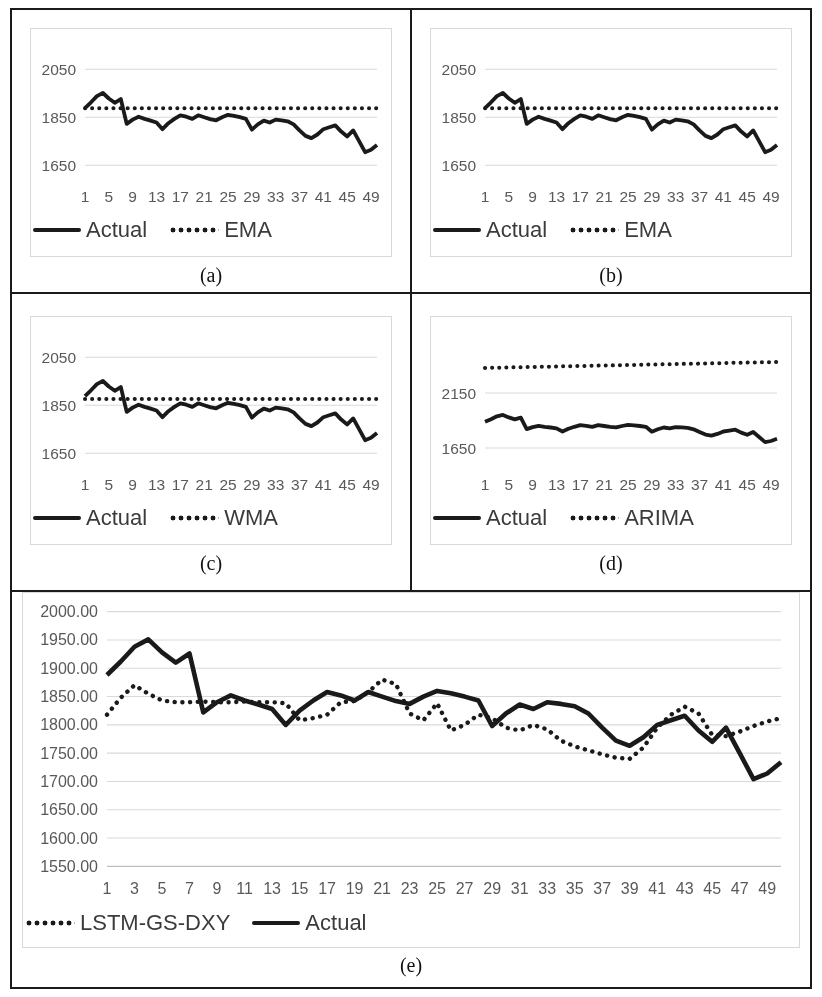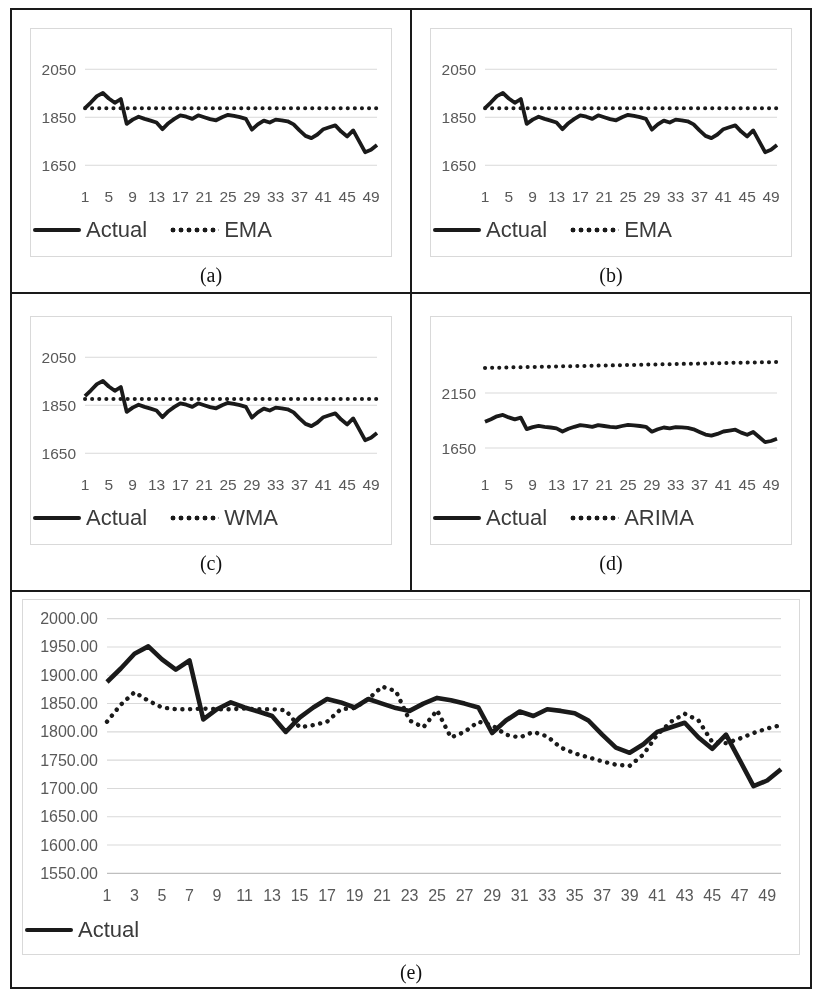--- a/index.html
+++ b/index.html
@@ -8,21 +8,21 @@
   .figure{
     width:802px;height:981px;box-sizing:border-box;
     border:2px solid #1a1a1a;background:#1a1a1a;
     display:grid;grid-template-columns:1fr 1fr;grid-template-rows:282px 296px 1fr;gap:2px;
   }
   .cell{background:#ffffff;display:flex;flex-direction:column;align-items:center;overflow:hidden;}
   .cell-e{grid-column:1 / 3;}
   .chart-box{border:1px solid #d9d9d9;background:#fff;display:flex;flex-direction:column;align-items:flex-start;}
   .chart-box-sm{margin-top:18px;width:356px;padding:5px 2px 6px;}
   .cell-row2 .chart-box-sm{margin-top:22px;}
-  .chart-box-lg{margin-top:7px;width:772px;padding:4px 2px 4px;}
+  .chart-box-lg{margin-top:0;width:772px;padding:4px 2px 4px;}
   svg text{font-family:"Liberation Sans",sans-serif;fill:#595959;}
   .legend{display:flex;align-items:center;justify-content:center;gap:22px;}
   .legend-sm{height:40px;}
   .legend-lg{height:40px;}
   .legend-item{display:flex;align-items:center;gap:5px;}
   .marker-solid{width:48px;height:4px;background:#1a1a1a;border-radius:2px;}
   .marker-dotted{width:50px;height:6px;
     background-image:radial-gradient(circle,#1a1a1a 2.2px,transparent 2.7px);
     background-size:8px 6px;background-repeat:repeat-x;background-position:0 center;}
   .legend-label{font-size:22px;color:#3b3b3b;}
@@ -235,20 +235,24 @@
             <text x="632.2040816326531" y="297" text-anchor="middle" font-size="16">41</text>
             <text x="659.7142857142857" y="297" text-anchor="middle" font-size="16">43</text>
             <text x="687.2244897959183" y="297" text-anchor="middle" font-size="16">45</text>
             <text x="714.7346938775511" y="297" text-anchor="middle" font-size="16">47</text>
             <text x="742.2448979591836" y="297" text-anchor="middle" font-size="16">49</text>
             <path d="M82.0 117.7 L95.8 100.7 L109.5 88.2 L123.3 96.7 L137.0 103.5 L150.8 105.2 L164.5 105.2 L178.3 104.6 L192.0 105.2 L205.8 105.2 L219.6 104.6 L233.3 105.2 L247.1 105.2 L260.8 106.3 L274.6 123.3 L288.3 121.1 L302.1 117.7 L315.8 105.2 L329.6 104.1 L343.3 95.0 L357.1 82.6 L370.9 87.1 L384.6 116.5 L398.4 123.3 L412.1 106.3 L425.9 133.5 L439.6 127.9 L453.4 117.7 L467.1 121.1 L480.9 130.7 L494.7 133.5 L508.4 127.9 L522.2 132.4 L535.9 143.7 L549.7 149.4 L563.4 153.3 L577.2 157.3 L590.9 160.7 L604.7 161.8 L618.4 150.5 L632.2 130.7 L646.0 117.7 L659.7 109.7 L673.5 116.5 L687.2 138.0 L701.0 139.2 L714.7 134.6 L728.5 129.0 L742.2 124.5 L756.0 121.1 " fill="none" stroke="#1a1a1a" stroke-width="4.4" stroke-linejoin="round" stroke-dasharray="0.1 7.6" stroke-linecap="round"></path>
             <path d="M82.0 78.0 L95.8 64.5 L109.5 49.7 L123.3 42.4 L137.0 55.4 L150.8 65.6 L164.5 56.5 L178.3 115.4 L192.0 105.2 L205.8 98.4 L219.6 103.5 L233.3 107.5 L247.1 112.0 L260.8 127.9 L274.6 113.7 L288.3 103.5 L302.1 95.0 L315.8 98.4 L329.6 103.5 L343.3 95.0 L357.1 99.6 L370.9 104.1 L384.6 106.9 L398.4 99.6 L412.1 93.9 L425.9 96.2 L439.6 99.6 L453.4 103.5 L467.1 129.0 L480.9 116.5 L494.7 107.5 L508.4 112.0 L522.2 105.2 L535.9 106.9 L549.7 109.2 L563.4 116.5 L577.2 130.7 L590.9 143.7 L604.7 148.8 L618.4 140.3 L632.2 127.9 L646.0 123.3 L659.7 118.8 L673.5 133.5 L687.2 144.8 L701.0 130.7 L714.7 156.1 L728.5 182.2 L742.2 176.5 L756.0 165.2 " fill="none" stroke="#1a1a1a" stroke-width="4.6" stroke-linejoin="round"></path>
           </svg>
         <div class="legend legend-lg">
             <span class="legend-item">
+              <span class="marker-dotted"></span>
+              <span class="legend-label">LSTM-GS-DXY</span>
+            </span>
+            <span class="legend-item">
               <span class="marker-solid"></span>
               <span class="legend-label">Actual</span>
             </span>
           </div>
       </div>
       <div class="caption caption-e">(e)</div>
     </div>
 
   </div>
 </div>

